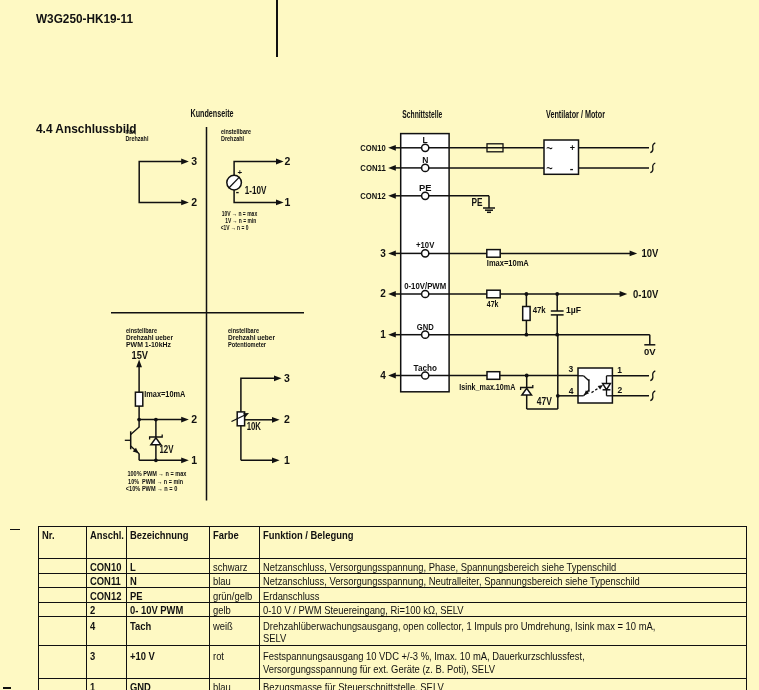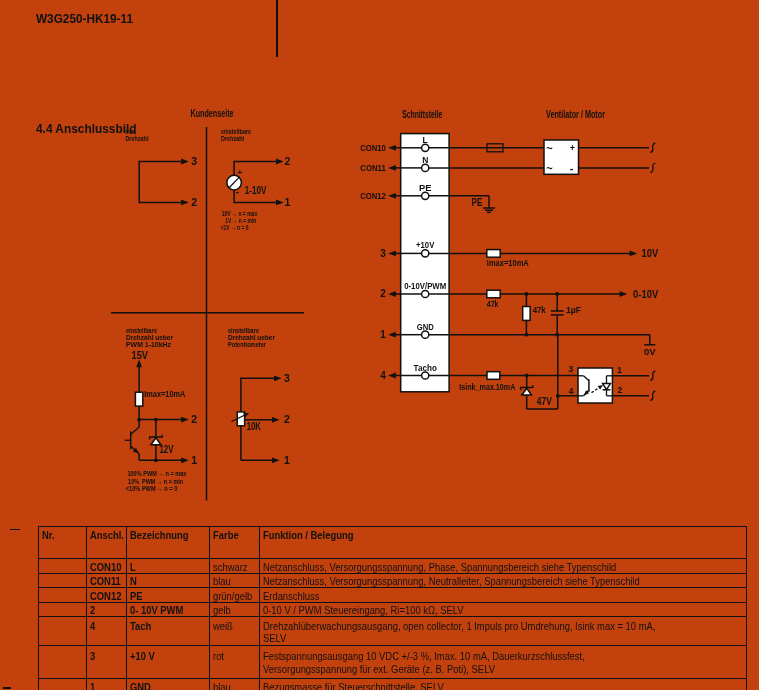--- a/index.html
+++ b/index.html
@@ -1,16 +1,16 @@
 <!DOCTYPE html>
 <html><head>
 <meta charset="utf-8">
 <style>
   html,body{margin:0;padding:0;background:#fff;}
-  #page{position:relative;width:759px;height:690px;background:#c2410c;overflow:hidden;
+  #page{position:relative;width:759px;height:690px;background:#fef9c3;overflow:hidden;
         font-family:"Liberation Sans",sans-serif;color:#111;}
   .abs{position:absolute;}
   .sqz{display:inline-block;transform:scaleX(0.86);transform-origin:0 0;white-space:pre;}
   #model{left:36px;top:10.6px;font-size:13.4px;font-weight:bold;}
   #model .sqz{transform:scaleX(0.88);}
   #vrule{left:276px;top:0;width:1.6px;height:57px;background:#111;}
   #title{left:294px;top:9px;font-size:25px;font-weight:normal;}
   #title .sqz{transform:scaleX(0.885);}
   #heading{left:36px;top:87px;font-size:12.5px;font-weight:bold;margin-top:35px;}
   #heading .sqz{transform:scaleX(0.95);}

